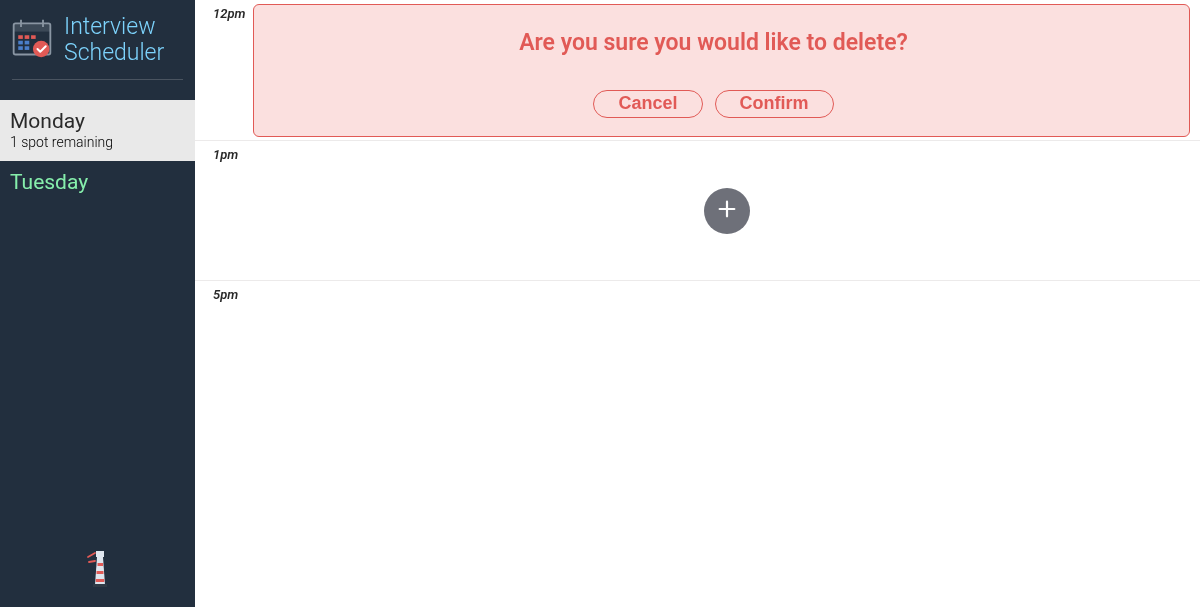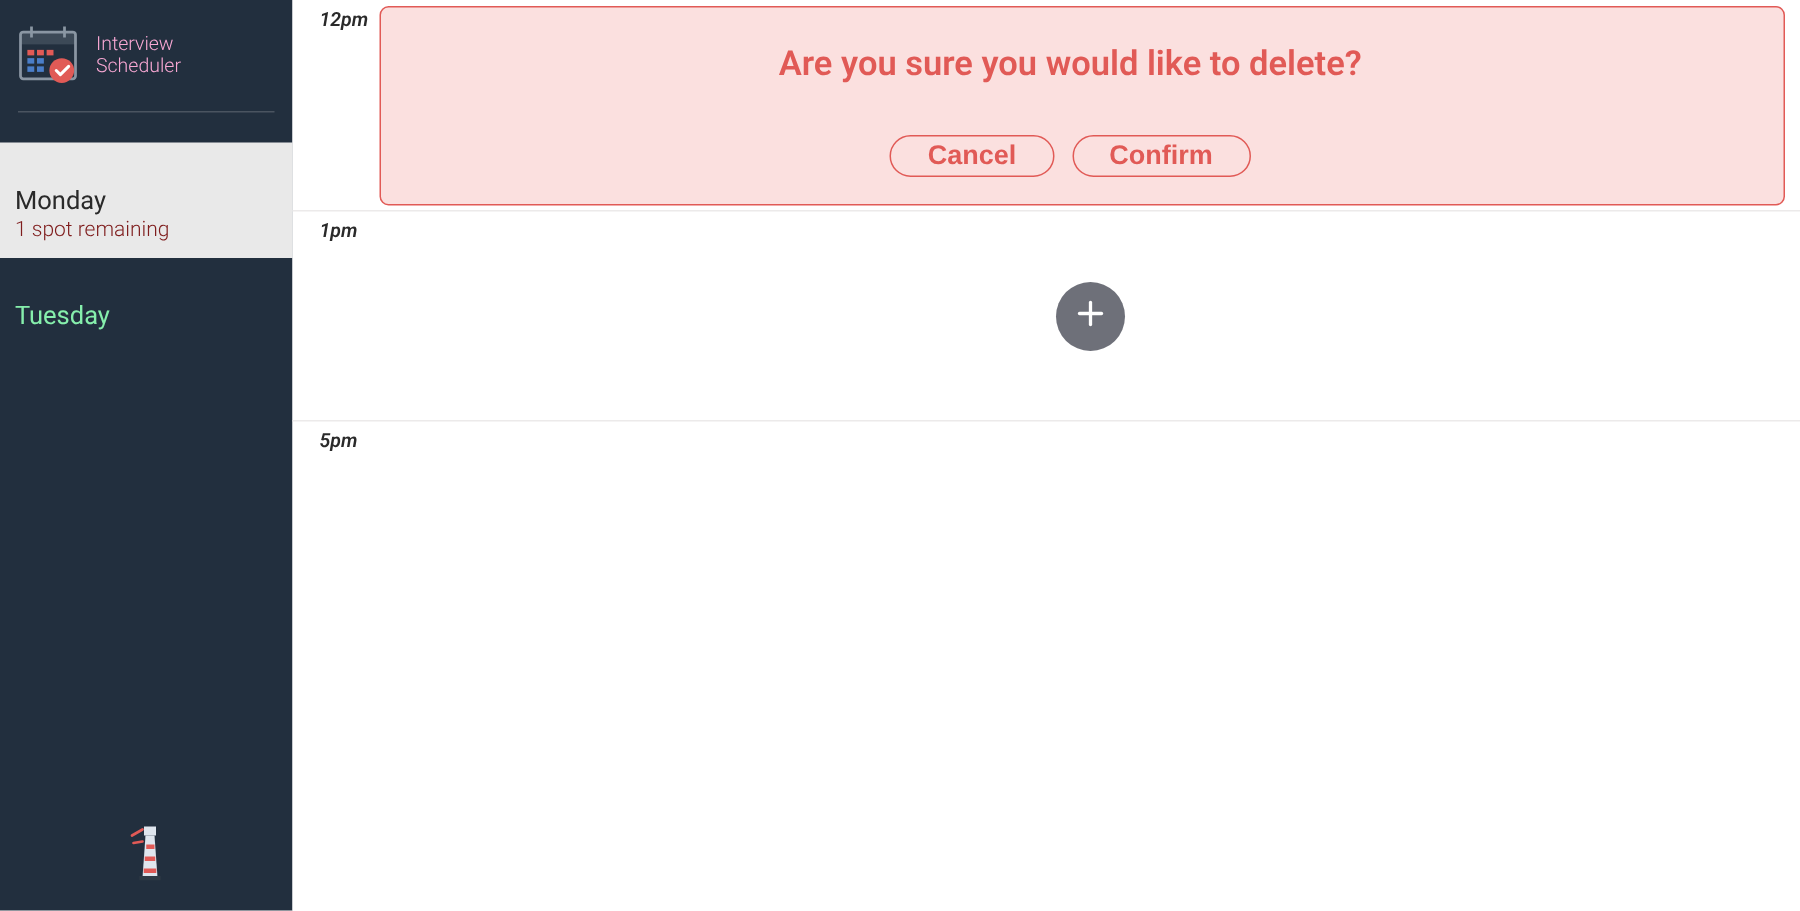--- a/index.html
+++ b/index.html
@@ -27,54 +27,53 @@
       display: flex;
       align-items: center;
       gap: 10px;
     }
     .logo-icon {
       width: 44px;
       height: 44px;
       flex-shrink: 0;
     }
     .logo-text {
-      color: #f9a8d4;
-      font-size: 13px;
+      color: #7dd3fc;
+      font-size: 23px;
       line-height: 1.15;
       font-weight: 300;
     }
     .logo-divider {
       margin: 0 12px 20px 12px;
       border: none;
       border-top: 1px solid #4a5460;
     }
     .day-list {
       display: flex;
       flex-direction: column;
     }
     .day-item {
       padding: 10px 10px 10px 10px;
       cursor: pointer;
     }
     .day-item.selected {
       background: #e9e9e9;
     }
     .day-name {
-      font-size: 17px;
+      font-size: 21px;
       font-weight: 400;
       line-height: 1.1;
-      margin-top: 20px;
     }
     .day-spots {
       font-size: 14px;
       font-weight: 300;
       line-height: 1.3;
     }
     .day-item.selected .day-name { color: #2a2a2a; }
-    .day-item.selected .day-spots { color: #7f1d1d; }
+    .day-item.selected .day-spots { color: #000000; }
     .day-item:not(.selected) .day-name { color: #86efac; }
     .day-item:not(.selected) .day-spots { color: #8a96a3; }
 
     .footer-icon {
       position: absolute;
       bottom: 16px;
       left: 0;
       right: 0;
       display: flex;
       justify-content: center;

